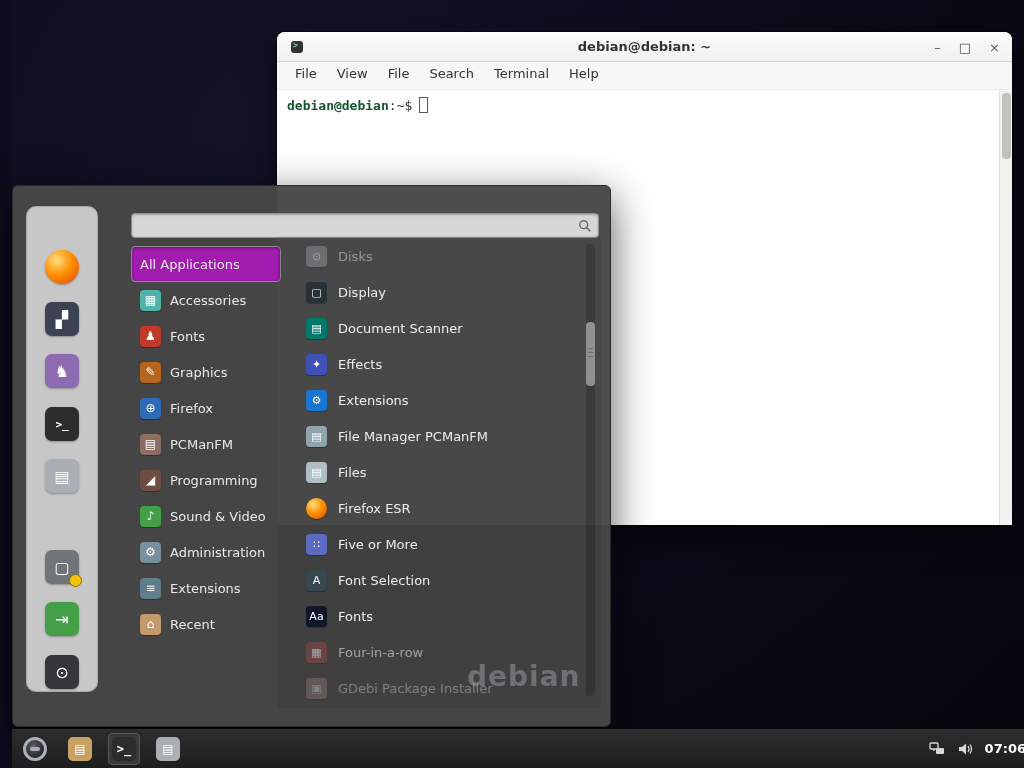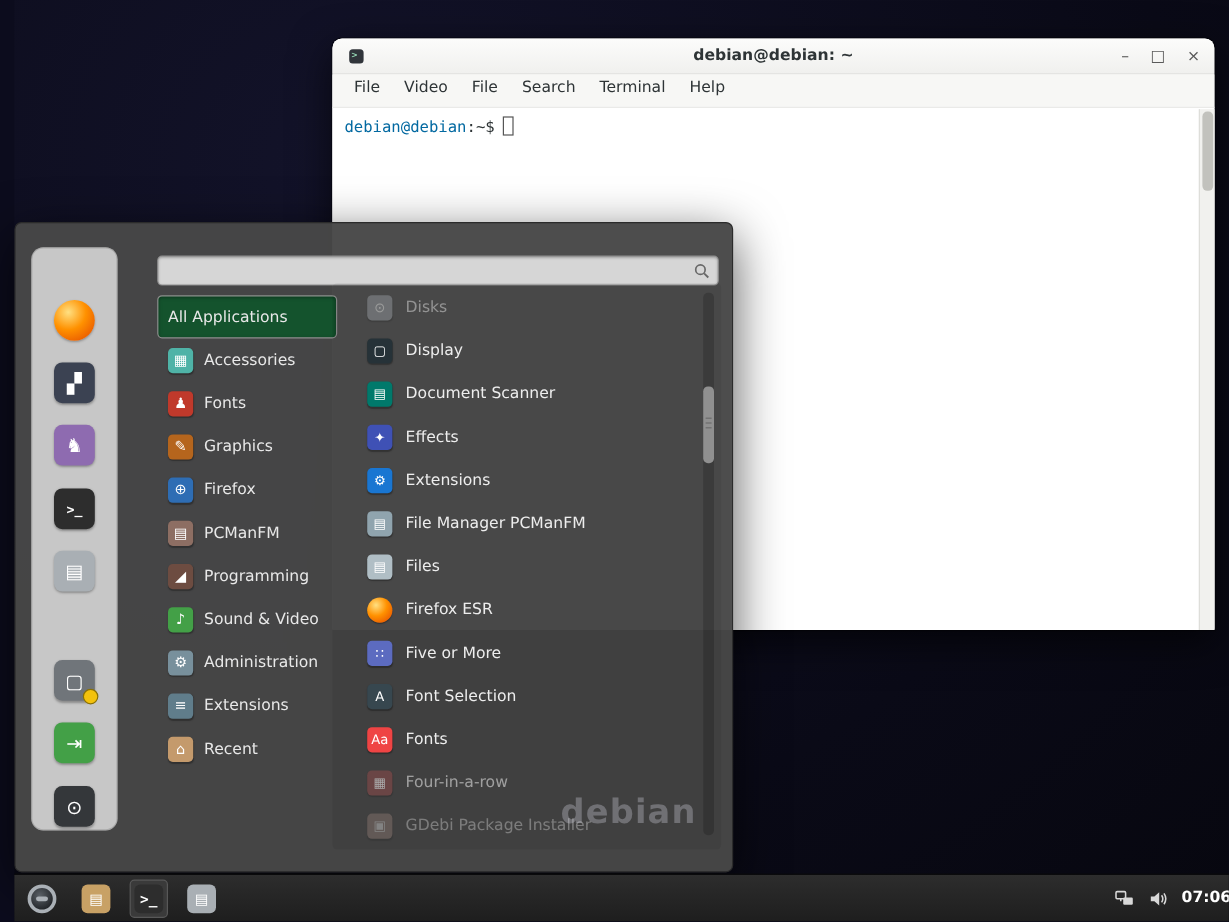--- a/index.html
+++ b/index.html
@@ -25,21 +25,21 @@
               font-family:"DejaVu Sans Mono", monospace; }
   .title { flex:1; text-align:center; font-weight:bold; font-size:13px; color:#2e3436; }
   .win-controls { position:absolute; right:12px; top:0; height:30px; display:flex; gap:18px;
               align-items:center; color:#5a5a5a; font-size:13px; }
   .win-controls span { cursor:default; line-height:1; }
   .menubar { height:28px; background:#f7f7f5; display:flex; align-items:flex-start; padding-left:8px;
               border-bottom:1px solid #eaeae8; }
   .menubar span { padding:4px 10px; font-size:13px; color:#2e3436; }
   .term-body { position:relative; height:434px; background:#fff; padding:7px 10px;
               font-family:"DejaVu Sans Mono", monospace; font-size:13px; color:#2e3436; }
-  .prompt-user { color:#0369a1; font-weight:normal; }
+  .prompt-user { color:#14532d; font-weight:bold; }
   .prompt-path { color:#2e3436; }
   .term-cursor { display:inline-block; width:9px; height:16px; border:1px solid #555;
               margin-left:7px; vertical-align:-3px; }
   .term-scroll { position:absolute; right:0; top:59px; width:13px; height:434px;
               background:#f1f1ee; border-left:1px solid #dededa; }
   .term-thumb { position:absolute; top:2px; left:2px; width:9px; height:66px;
               background:#c2c2bd; border-radius:4px; }
 
   
   #menu { position:absolute; left:0; top:185px; width:599px; height:542px;
@@ -62,21 +62,21 @@
           background:#d6d6d6; border:1px solid #8f8f8f; border-radius:4px;
           display:flex; align-items:center; padding:0 6px;
           box-shadow:inset 0 1px 2px rgba(0,0,0,0.25); }
   .search-box input { flex:1; border:none; background:transparent; outline:none; font-size:13px;
           color:#222; font-family:"DejaVu Sans", sans-serif; }
   .search-glass { flex:none; width:14px; height:14px; opacity:0.75; }
 
   .cat-list { position:absolute; left:118px; top:60px; width:150px; }
   .cat-row { display:flex; align-items:center; gap:9px; height:36px; padding:0 8px;
           border-radius:4px; color:#e8e8e8; font-size:13px; border:1px solid transparent; }
-  .cat-row.selected { background:#14532d; border-color:#8d8d8d;
+  .cat-row.selected { background:#a21caf; border-color:#8d8d8d;
           box-shadow:inset 0 1px 3px rgba(0,0,0,0.35); }
   .cat-icon { width:21px; height:21px; border-radius:4px; flex:none; color:#fff;
           display:flex; align-items:center; justify-content:center; font-size:12px;
           box-shadow:0 1px 1px rgba(0,0,0,0.3); }
 
   .apps-pane { position:absolute; left:264px; top:50px; width:324px; height:472px;
           background:rgba(0,0,0,0.06); border-radius:4px; }
   .app-list { position:absolute; left:285px; top:52px; width:285px; }
   .app-row { display:flex; align-items:center; gap:11px; height:36px; padding:0 8px;
           color:#ededed; font-size:13px; border-radius:4px; }
@@ -123,21 +123,21 @@
       <span class="win-icon"></span>
       <span class="title">debian@debian: ~</span>
       <span class="win-controls">
         <span>–</span>
         <span>□</span>
         <span>×</span>
       </span>
     </div>
     <div class="menubar">
       <span>File</span>
-      <span>Video</span>
+      <span>View</span>
       <span>File</span>
       <span>Search</span>
       <span>Terminal</span>
       <span>Help</span>
     </div>
     <div class="term-body">
       <span class="prompt-user">debian@debian</span><span class="prompt-path">:~$</span><span class="term-cursor"></span>
     </div>
     <div class="term-scroll">
       <div class="term-thumb"></div>
@@ -264,21 +264,21 @@
       </div>
       <div class="app-row">
         <span class="app-icon" style="background: rgb(92, 107, 192);">∷</span>
         <span>Five or More</span>
       </div>
       <div class="app-row">
         <span class="app-icon" style="background: rgb(55, 71, 79);">A</span>
         <span>Font Selection</span>
       </div>
       <div class="app-row">
-        <span class="app-icon" style="background: #ef4444;">Aa</span>
+        <span class="app-icon" style="background: #0f172a;">Aa</span>
         <span>Fonts</span>
       </div>
       <div class="app-row dim2">
         <span class="app-icon" style="background: rgb(142, 74, 74);">▦</span>
         <span>Four-in-a-row</span>
       </div>
       <div class="app-row dim3">
         <span class="app-icon" style="background: rgb(161, 136, 127);">▣</span>
         <span>GDebi Package Installer</span>
       </div>

